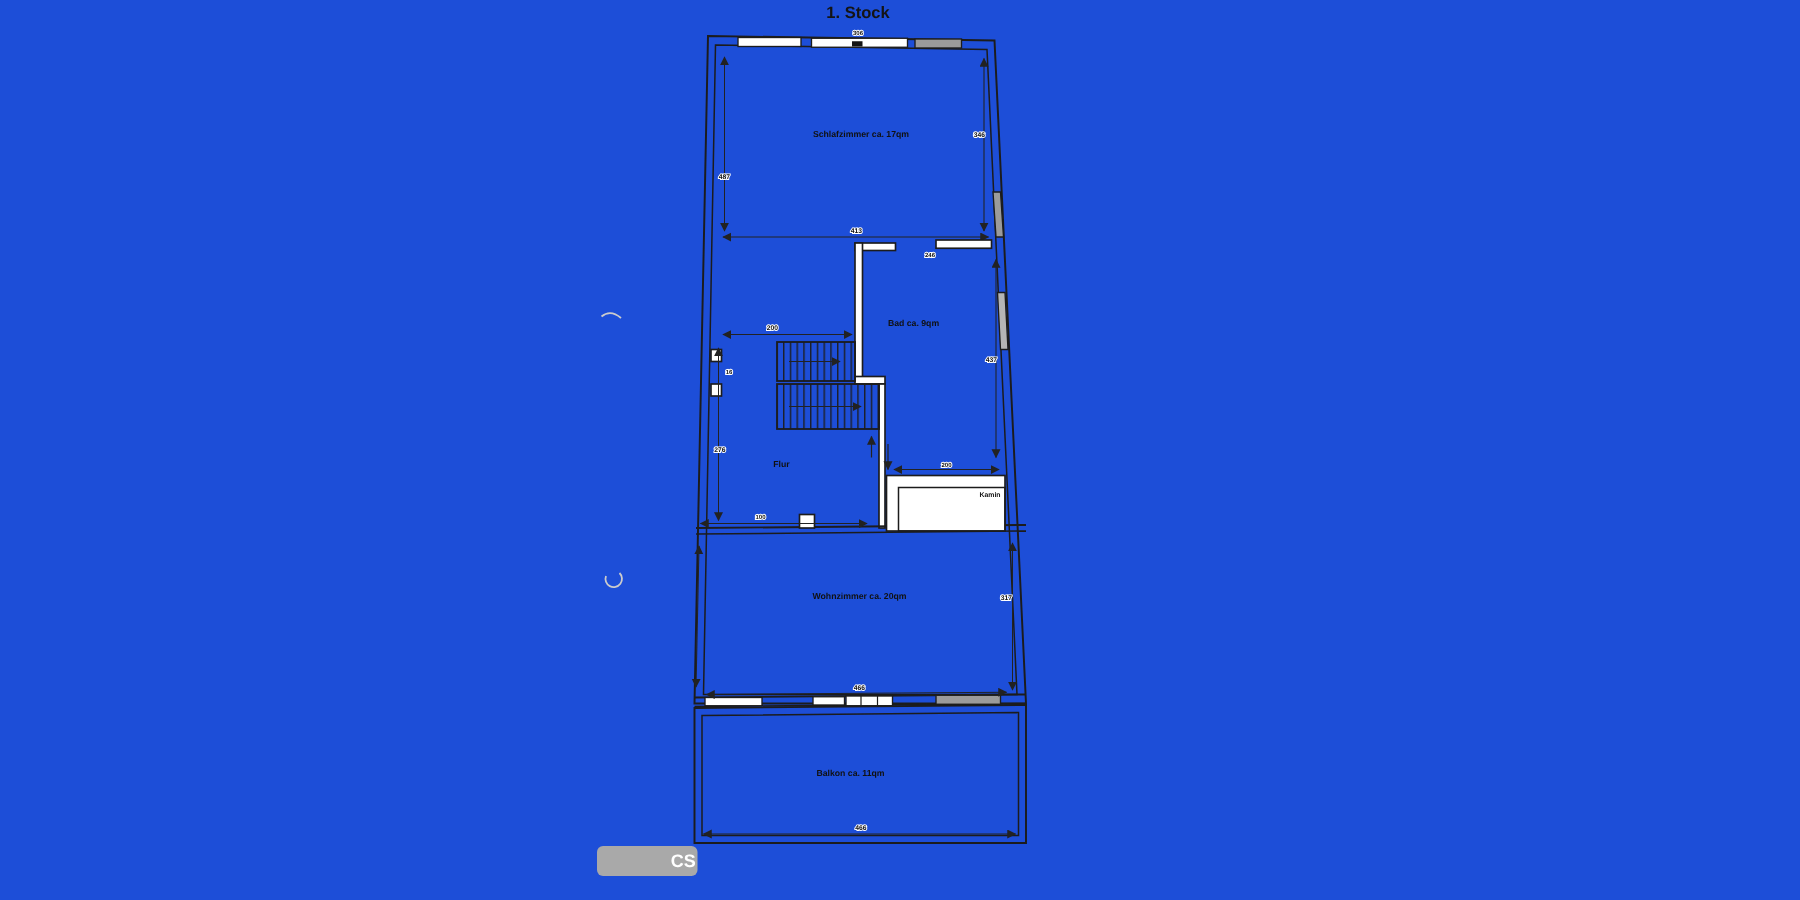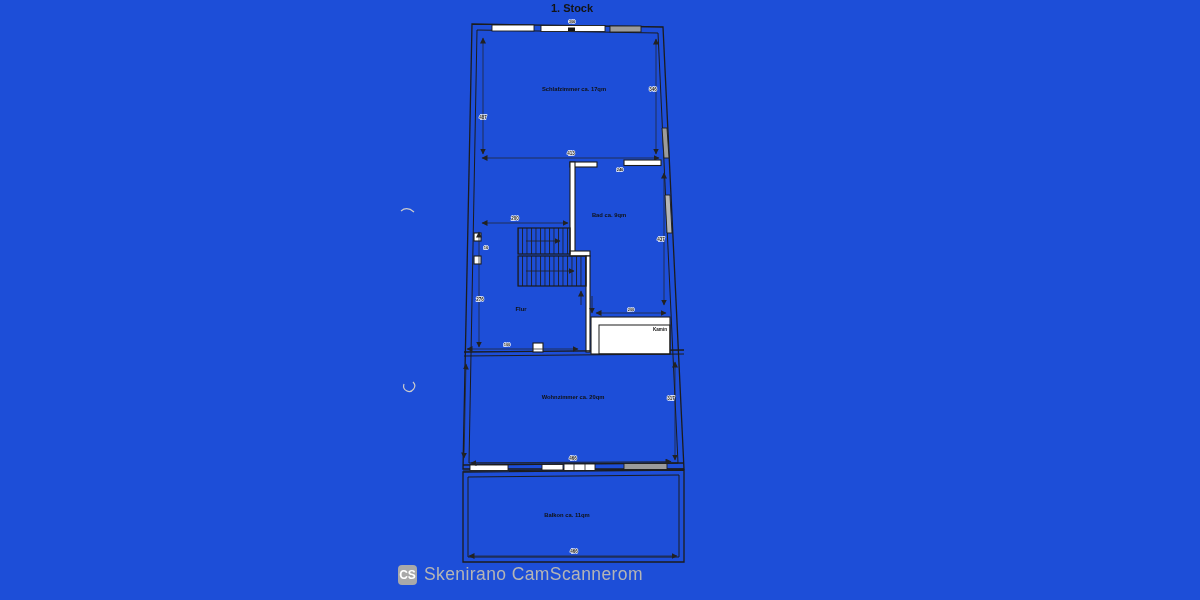--- a/index.html
+++ b/index.html
@@ -21,21 +21,21 @@
   .dim-s{font-size:4px;}
   .room{font-size:5.8px;font-weight:700;fill:#111111;text-anchor:middle;}
   .room-s{font-size:4.6px;}
   .title{font-size:11px;font-weight:700;fill:#141414;text-anchor:middle;}
   .smudge{fill:none;stroke:#cccccc;stroke-width:1.2;}
 
   .watermark{position:absolute;left:398px;top:564px;display:flex;
              align-items:center;gap:7px;}
   .cs-badge{width:19px;height:20px;background:#a9a9a9;color:#ffffff;
             border-radius:4px;font-size:12px;font-weight:700;
-            display:flex;align-items:center;justify-content:center;}
+            display:flex;align-items:center;justify-content:center;padding-left:48px;}
   .wm-text{color:#b5b5b5;font-size:17.5px;letter-spacing:0.4px;}
 </style>
 </head>
 <body>
 
 <div class="page">
 
 <svg width="1200" height="600" viewBox="0 0 1200 600">
   <defs>
     <pattern id="hatch" width="4.5" height="10" patternUnits="userSpaceOnUse">
@@ -147,16 +147,15 @@
   <text class="room" x="574" y="91">Schlafzimmer ca. 17qm</text>
   <text class="room" x="609" y="217">Bad ca. 9qm</text>
   <text class="room" x="521" y="311">Flur</text>
   <text class="room room-s" x="660" y="331">Kamin</text>
   <text class="room" x="573" y="399">Wohnzimmer ca. 20qm</text>
   <text class="room" x="567" y="517">Balkon ca. 11qm</text>
 </svg>
 
 <div class="watermark">
   <div class="cs-badge">CS</div>
-  <div class="wm-text">Skenirano CamScannerom</div>
 </div>
 
 </div>
 
 </body></html>

